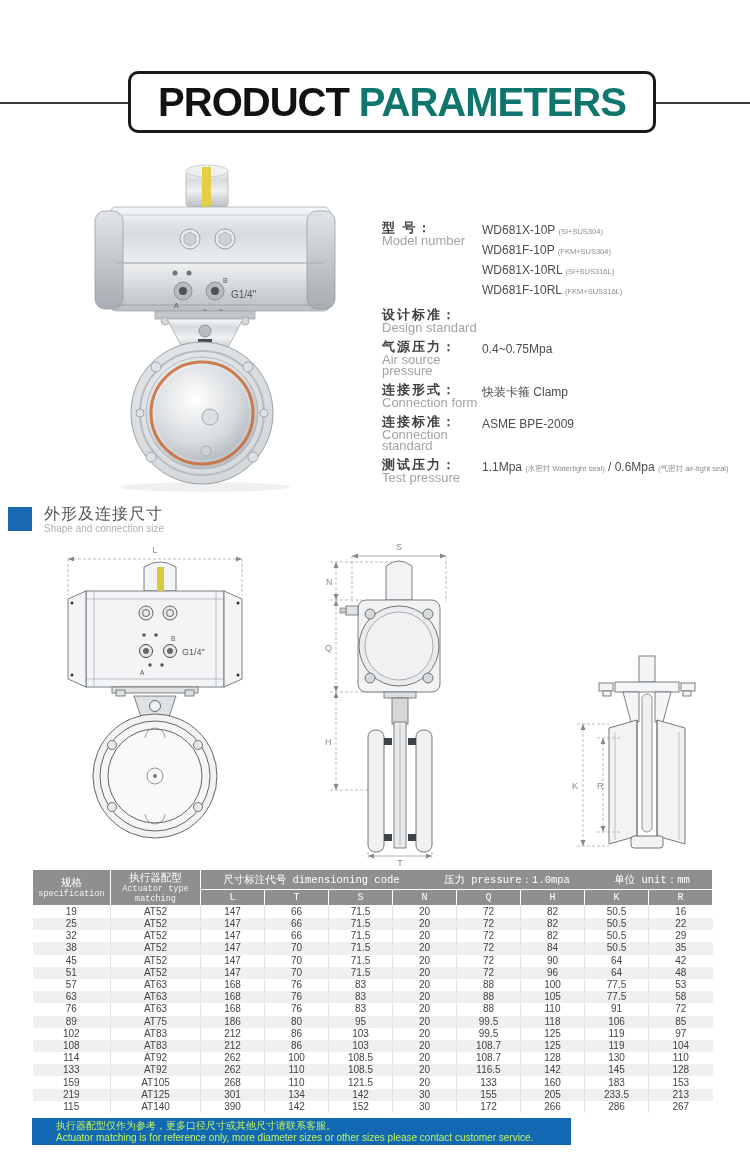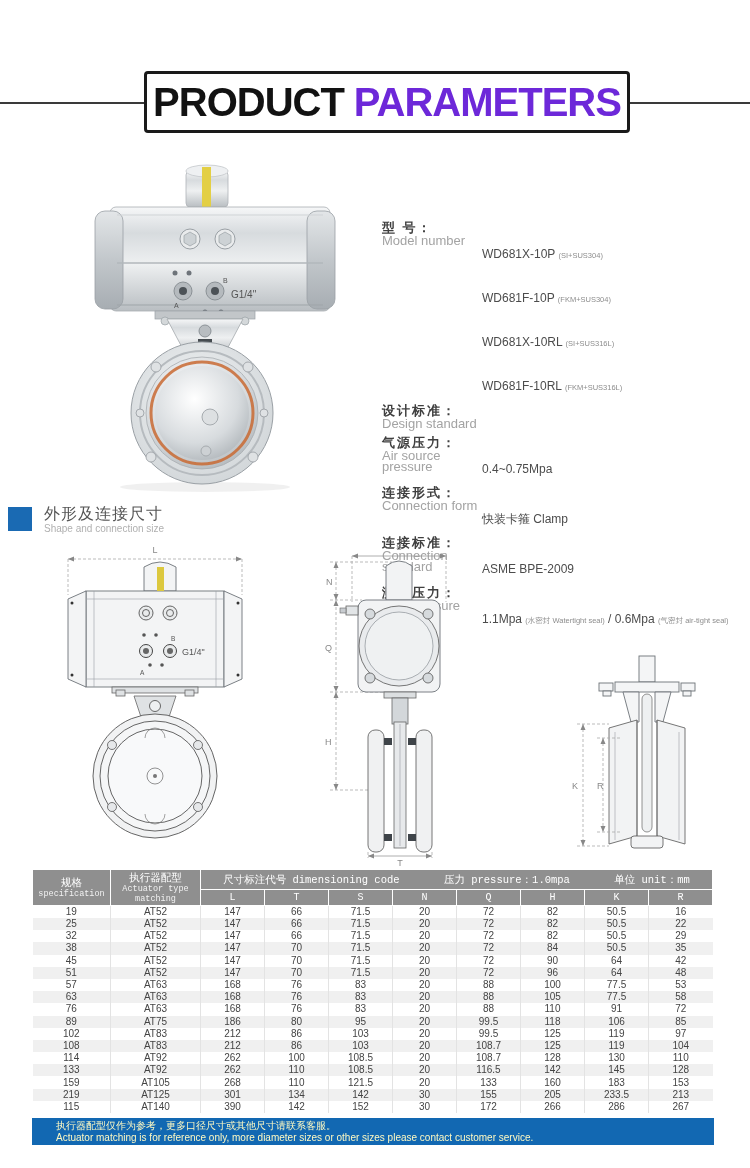--- a/index.html
+++ b/index.html
@@ -5,36 +5,36 @@
   * { margin:0; padding:0; box-sizing:border-box; }
   html,body { background:#fff; }
   .page {
     position:relative; width:750px; height:1168px; margin:0 auto;
     background:#fff; overflow:hidden;
     font-family:"Liberation Sans","DejaVu Sans",sans-serif; color:#333;
   }
   
   .header-line { position:absolute; left:0; top:102px; width:750px; height:2px; background:#3a3a3a; }
   .title-box {
-    position:absolute; left:144px; top:71px; width:486px; height:62px;
-    border:3px solid #1a1a1a; border-radius:4px; background:#fff;
+    position:absolute; left:128px; top:71px; width:528px; height:62px;
+    border:3px solid #1a1a1a; border-radius:10px; background:#fff;
     display:flex; align-items:center; justify-content:center; z-index:2;
   }
   .title-box .t-black { font-size:40px; font-weight:bold; color:#121212; letter-spacing:-1px; }
-  .title-box .t-orange { font-size:40px; font-weight:bold; color:#6d28d9; letter-spacing:-1px; margin-left:10px; }
+  .title-box .t-orange { font-size:40px; font-weight:bold; color:#0f766e; letter-spacing:-1px; margin-left:10px; }
   
   .photo { position:absolute; left:55px; top:155px; width:320px; height:340px; }
   
   .specs { position:absolute; left:382px; top:220px; width:360px; }
   .spec-row { display:flex; margin-bottom:6px; }
   .spec-label { width:100px; flex:0 0 100px; }
   .spec-label-cn { font-size:13px; font-weight:bold; color:#404040; letter-spacing:2px; line-height:15px; }
   .spec-label-en { font-size:13px; color:#a3a3a3; line-height:11px; }
   .spec-value { flex:1; padding-top:1px; }
-  .spec-line { font-size:12px; color:#4c4c4c; line-height:19px; white-space:nowrap;margin-top:24px; }
+  .spec-line { font-size:12px; color:#4c4c4c; line-height:19px; white-space:nowrap; }
   .spec-line .main-val { font-size:12px; color:#4c4c4c; }
   .spec-line .small-note { font-size:7.5px; color:#8d8d8d; }
   
   .section-head { position:absolute; left:8px; top:505px; display:flex; }
   .section-square { width:24px; height:24px; background:#1a6ab3; margin-right:12px; margin-top:2px; }
   .section-title-cn { font-size:16px; color:#555; letter-spacing:1px; line-height:18px; }
   .section-title-en { font-size:10px; color:#b0b0b0; line-height:12px; }
   
   .drawing { position:absolute; }
   .d-left   { left:60px;  top:545px; width:190px; height:300px; }
@@ -53,22 +53,22 @@
   .dim-th { height:15px; font-size:10px; line-height:15px; padding:0; }
   .spec-table td {
     height:12.2px; font-size:10px; line-height:12px; text-align:center; color:#444;
     padding:0; border-right:1px solid #e3e3e3; overflow:hidden;
   }
   .spec-table td:last-child { border-right:none; }
   .spec-table tbody tr:nth-child(even) { background:#f0f0f0; }
   .spec-table tbody tr:nth-child(odd)  { background:#ffffff; }
   
   .footer-band {
-    position:absolute; left:32px; top:1118px; width:682px; height:27px;
-    background:#1268b2; color:#fef9c3; padding:1px 0 0 24px;
+    position:absolute; left:32px; top:1118px; width:539px; height:27px;
+    background:#1268b2; color:#bef264; padding:1px 0 0 24px;
   }
   .footer-band .f1 { font-size:10px; line-height:13px; }
   .footer-band .f2 { font-size:10px; line-height:12px; }
 </style>
 </head>
 <body>
 
 <div class="page">
 
   <div class="header-line"></div>

